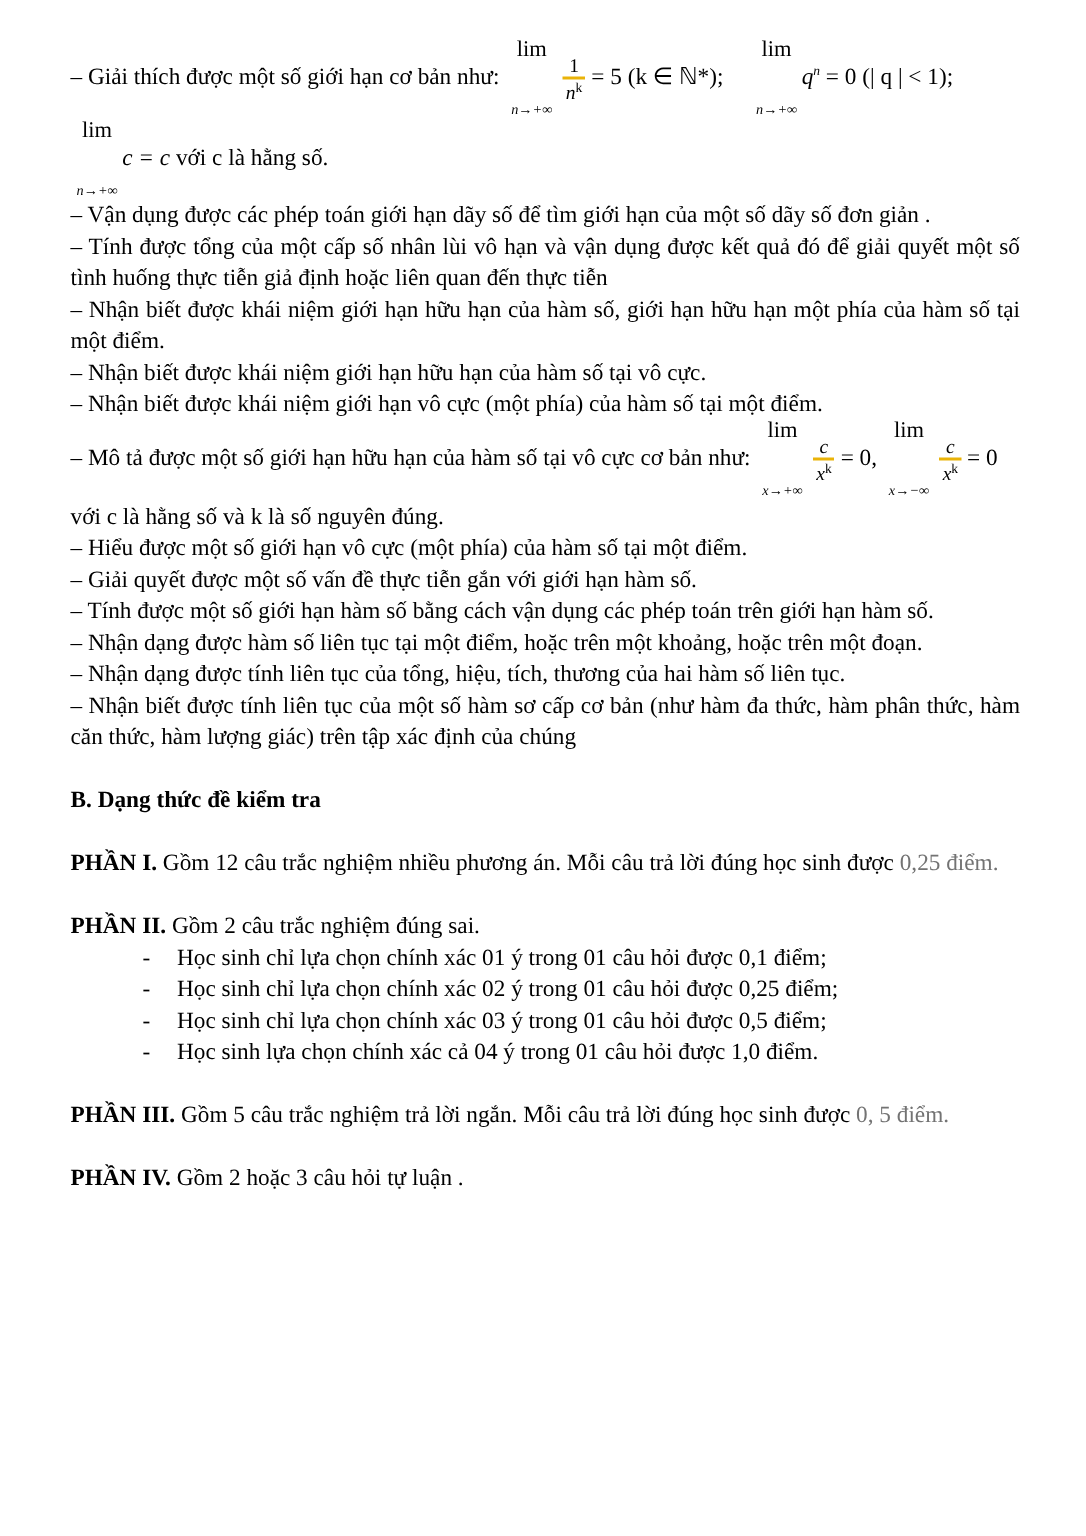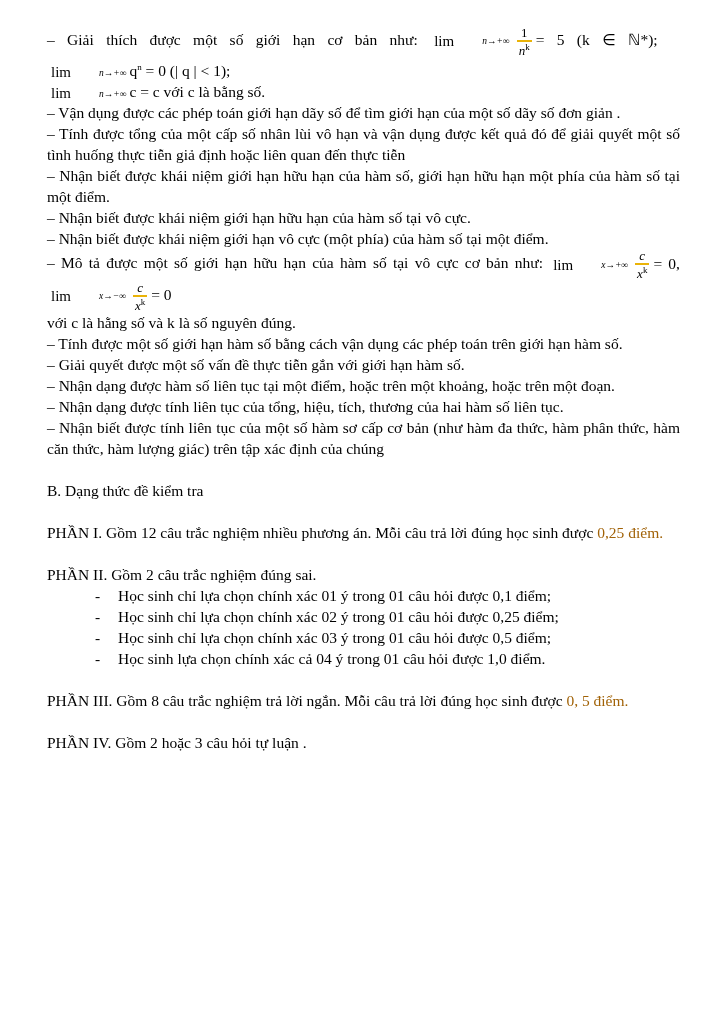--- a/index.html
+++ b/index.html
@@ -4,40 +4,40 @@
 <style>
   * { margin:0; padding:0; box-sizing:border-box; }
   html,body { background:#ffffff; }
   body {
     width:724px; height:1024px; overflow:hidden;
     font-family:"Liberation Serif", serif;
     font-size:15.5px; line-height:21px; color:#000;
   }
   .page { width:724px; height:1024px; background:#fff; padding:26px 44px 0 47px; }
   p.para { text-align:justify; }
-  .bold { font-weight:normal; }
-  .red  { color:#a16207; }
+  .bold { font-weight:bold; }
+  .red  { color:#737373; }
   .it   { font-style:italic; }
 
   
   .mathwrap { white-space:nowrap; }
   .limstack {
-    display:inline-flex; flex-direction:row; align-items:center;
+    display:inline-flex; flex-direction:column; align-items:center;
     vertical-align:middle; line-height:1; margin:0 3px 0 4px;gap:28px;
   }
   .limop { font-size:15px; }
   .limsub { font-size:9.5px; font-style:italic; margin-top:1px; }
   .frac {
     display:inline-flex; flex-direction:column; align-items:center;
     vertical-align:middle; line-height:1; margin:0 4px;
   }
   .fnum { font-size:13px; padding:0 4px 1px 4px; }
   .fden { font-size:13px; border-top:2px solid #eab308; padding:1px 2px 0 2px; }
   .fden sup, .expr sup { font-size:9px; }
-  .expr { }
+  .expr { font-style:italic; }
   .mspace { display:inline-block; width:10px; }
 
   
   .sec { margin-top:21px; }
   .list-item { display:flex; margin-left:48px; text-align:left; }
   .list-marker { width:23px; flex:0 0 23px; }
   .list-text { flex:1; }
 </style>
 </head>
 <body>
@@ -58,21 +58,21 @@
           <span class="limop">lim</span>
           <span class="limsub">n→+∞</span>
         </span><span class="expr"><span>q</span><sup>n</sup></span> <span>= 0</span> <span>(| q | &lt; 1);</span></span>
   </p>
 
   <p class="para">
     <span class="mathwrap"><span class="limstack">
           <span class="limop">lim</span>
           <span class="limsub">n→+∞</span>
         </span><span class="expr">c = c</span></span>
-    <span>với c là bằng số.</span>
+    <span>với c là hằng số.</span>
   </p>
 
   <p class="para">– Vận dụng được các phép toán giới hạn dãy số để tìm giới hạn của một số dãy số đơn giản .</p>
   <p class="para">– Tính được tổng của một cấp số nhân lùi vô hạn và vận dụng được kết quả đó để giải quyết một số tình huống thực tiễn giả định hoặc liên quan đến thực tiễn</p>
   <p class="para">– Nhận biết được khái niệm giới hạn hữu hạn của hàm số, giới hạn hữu hạn một phía của hàm số tại một điểm.</p>
   <p class="para">– Nhận biết được khái niệm giới hạn hữu hạn của hàm số tại vô cực.</p>
   <p class="para">– Nhận biết được khái niệm giới hạn vô cực (một phía) của hàm số tại một điểm.</p>
 
   <p class="para">
     <span>– Mô tả được một số giới hạn hữu hạn của hàm số tại vô cực cơ bản như:</span>
@@ -87,22 +87,23 @@
           <span class="limop">lim</span>
           <span class="limsub">x→−∞</span>
         </span><span class="frac">
           <span class="fnum it">c</span>
           <span class="fden"><span class="it">x</span><sup>k</sup></span>
         </span><span>= 0</span></span>
   </p>
 
   <p class="para">với c là hằng số và k là số nguyên đúng.</p>
 
+  <p class="para">– Hiểu được một số giới hạn vô cực (một phía) của hàm số tại một điểm.</p>
+  <p class="para">– Giải quyết được một số vấn đề thực tiễn gắn với giới hạn hàm số.</p>
   <p class="para">– Tính được một số giới hạn hàm số bằng cách vận dụng các phép toán trên giới hạn hàm số.</p>
-  <p class="para">– Giải quyết được một số vấn đề thực tiễn gắn với giới hạn hàm số.</p>
   <p class="para">– Nhận dạng được hàm số liên tục tại một điểm, hoặc trên một khoảng, hoặc trên một đoạn.</p>
   <p class="para">– Nhận dạng được tính liên tục của tổng, hiệu, tích, thương của hai hàm số liên tục.</p>
   <p class="para">– Nhận biết được tính liên tục của một số hàm sơ cấp cơ bản (như hàm đa thức, hàm phân thức, hàm căn thức, hàm lượng giác) trên tập xác định của chúng</p>
 
   <p class="para bold sec">B. Dạng thức đề kiểm tra</p>
 
   <p class="para sec">
     <span class="bold">PHẦN I.</span><span> Gồm 12 câu trắc nghiệm nhiều phương án. Mỗi câu trả lời đúng học sinh được </span><span class="red">0,25 điểm</span><span class="red">.</span>
   </p>
 
@@ -120,21 +121,21 @@
   <div class="list-item">
     <span class="list-marker">-</span>
     <span class="list-text">Học sinh chỉ lựa chọn chính xác 03 ý trong 01 câu hỏi được 0,5 điểm;</span>
   </div>
   <div class="list-item">
     <span class="list-marker">-</span>
     <span class="list-text">Học sinh lựa chọn chính xác cả 04 ý trong 01 câu hỏi được 1,0 điểm.</span>
   </div>
 
   <p class="para sec">
-    <span class="bold">PHẦN III.</span><span> Gồm 8 câu trắc nghiệm trả lời ngắn. Mỗi câu trả lời đúng học sinh được </span><span class="red">0, 5 điểm</span><span class="red">.</span>
+    <span class="bold">PHẦN III.</span><span> Gồm 5 câu trắc nghiệm trả lời ngắn. Mỗi câu trả lời đúng học sinh được </span><span class="red">0, 5 điểm</span><span class="red">.</span>
   </p>
 
   <p class="para sec">
     <span class="bold">PHẦN IV.</span><span> Gồm 2 hoặc 3 câu hỏi tự luận .</span>
   </p>
 
 
 </div>
 
 </body></html>

